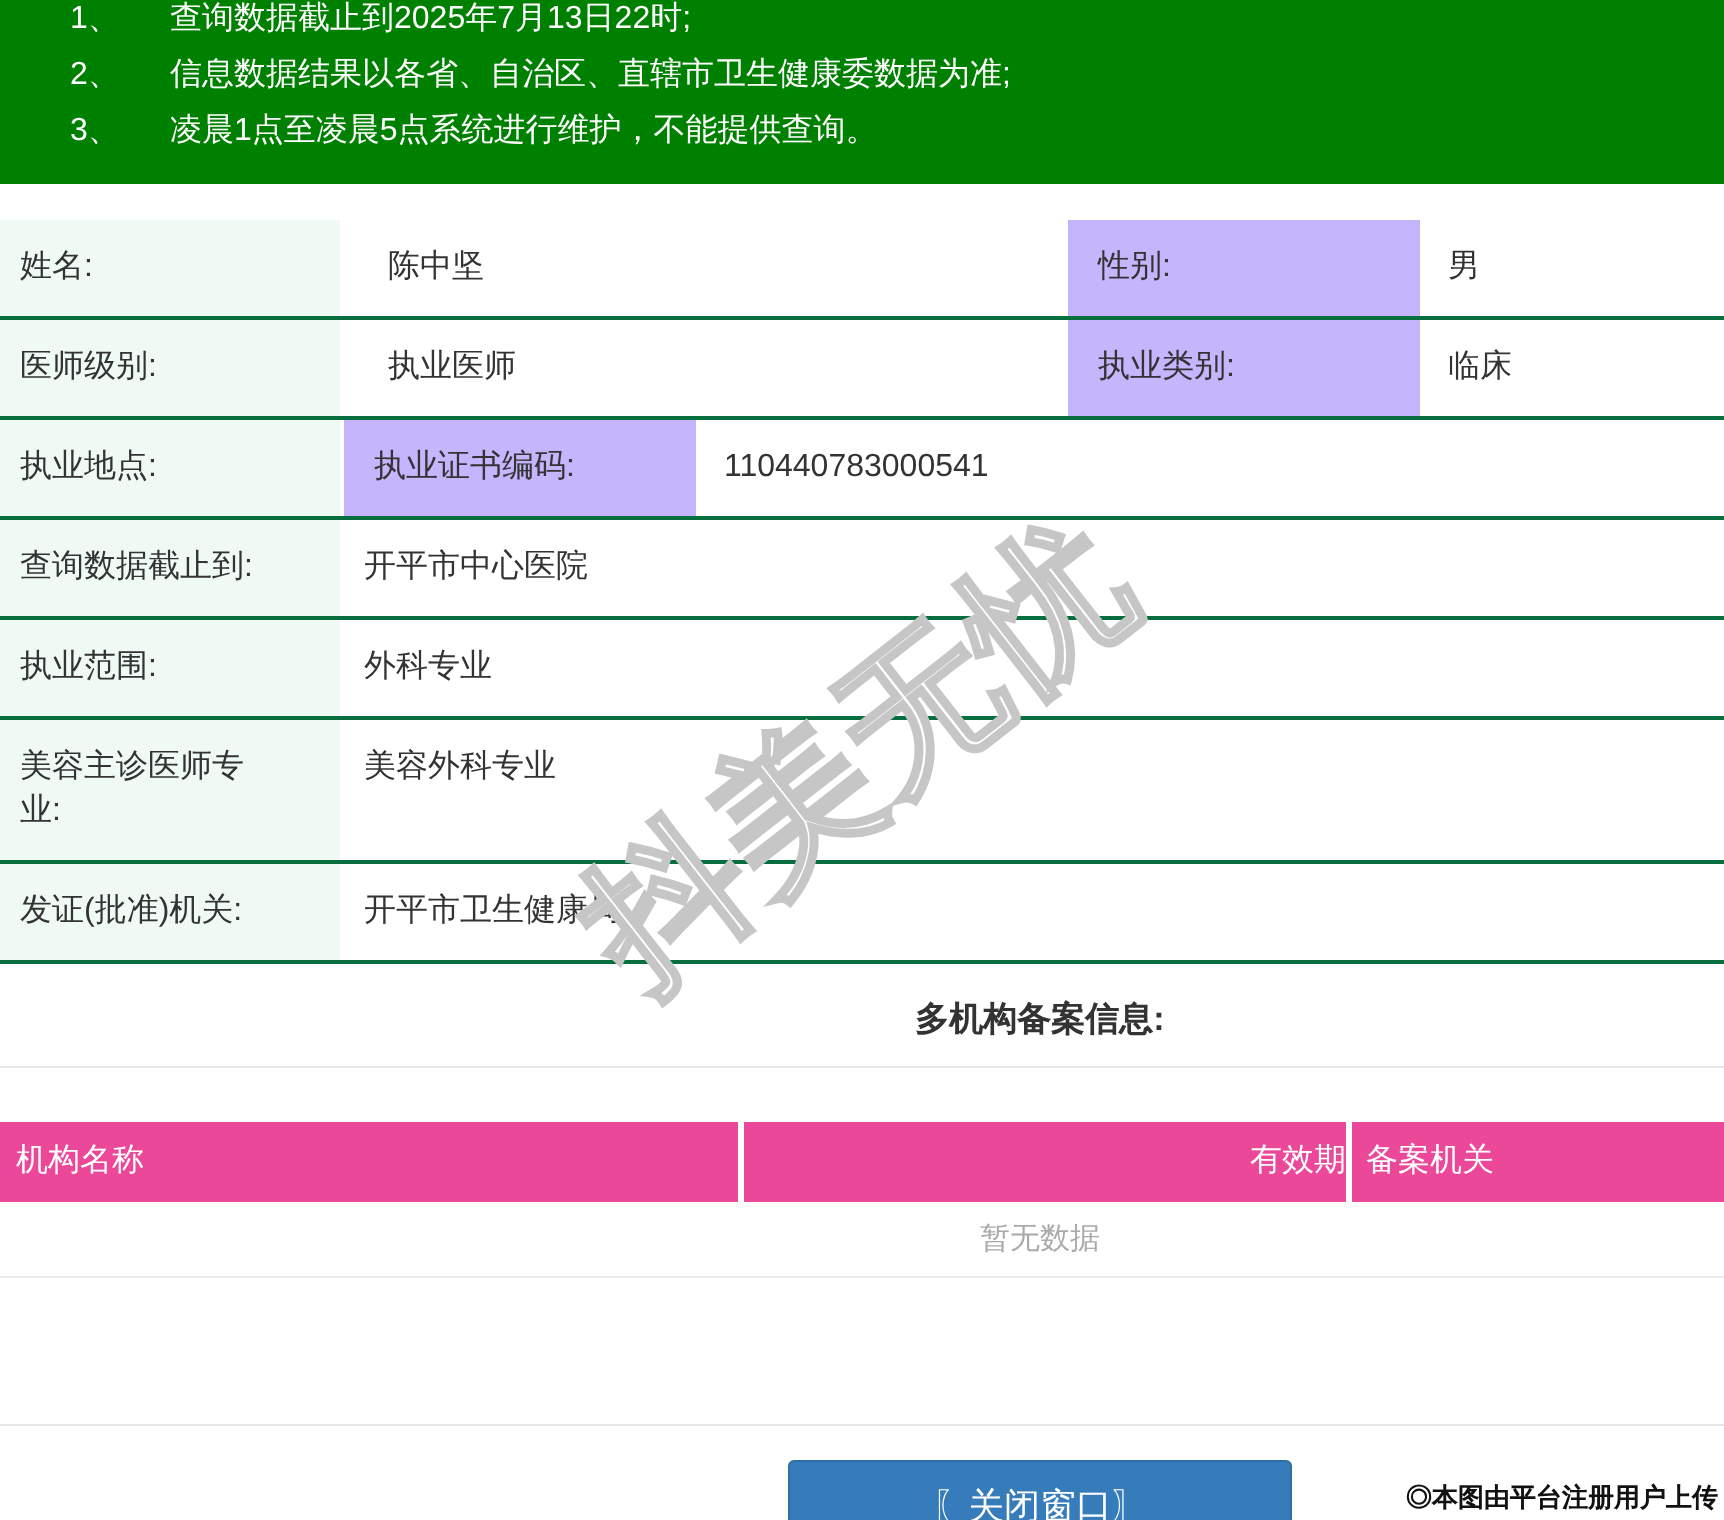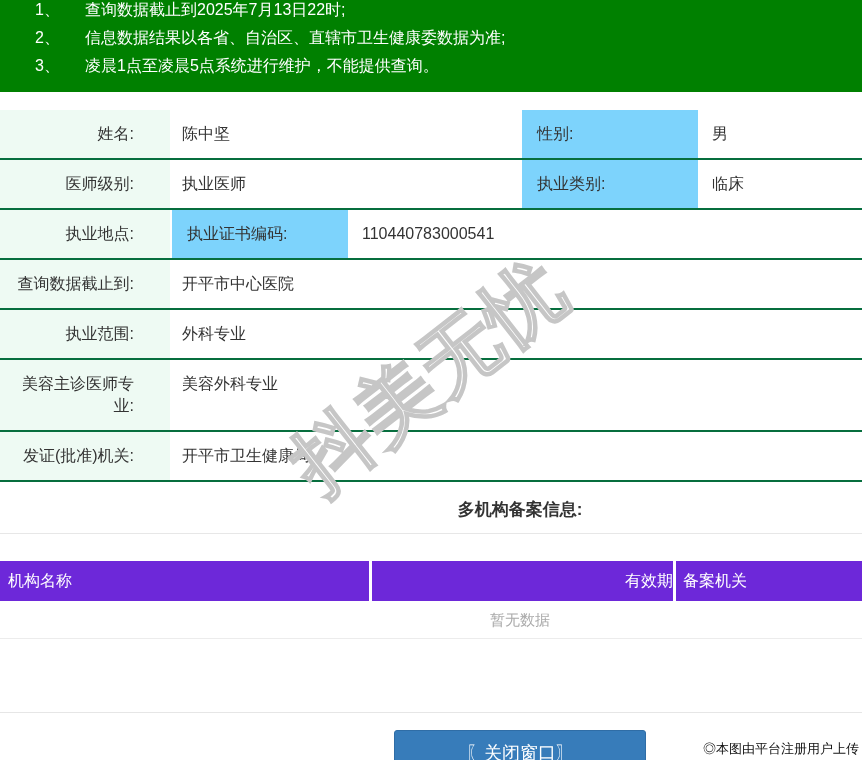--- a/index.html
+++ b/index.html
@@ -13,32 +13,32 @@
   .banner-inner { margin-top:-4px; }
   .b-num { display:inline-block; width:50px; }
   .b-line b { font-weight:normal; }
 
   
   .content { width:1040px; position:relative; }
 
   
   .info-table { margin-top:18px; font-size:16px; color:#333; }
   .i-row { display:flex; align-items:stretch; border-bottom:2px solid #076e3e; }
-  .i-label  { width:170px; background:#eefaf3; padding:13px 36px 13px 10px; line-height:22px;text-align:right; }
+  .i-label  { width:170px; background:#eefaf3; padding:13px 36px 13px 10px; line-height:22px; }
   .i-val    { flex:1; padding:13px 10px 13px 12px; line-height:22px; }
-  .i-val.fixed { flex:0 0 350px; }
-  .i-label2 { width:176px; margin-left:2px; background:#7dd3fc; padding:13px 10px 13px 15px; line-height:22px; }
+  .i-val.fixed { flex:0 0 350px;margin-left:12px; }
+  .i-label2 { width:176px; margin-left:2px; background:#c4b5fd; padding:13px 10px 13px 15px; line-height:22px; }
   .i-val2   { flex:1; padding:13px 10px 13px 14px; line-height:22px; }
 
   
   .section-title { margin-top:16px; text-align:center; font-weight:bold;
                    font-size:17px; color:#333; }
   .divider1 { margin-top:12px; border-bottom:1px solid #e7e7e7; }
   .rec-header { display:flex; margin-top:27px; }
-  .rec-cell { background:#6d28d9; color:#fff; height:40px; line-height:40px; font-size:16px; }
+  .rec-cell { background:#ec4899; color:#fff; height:40px; line-height:40px; font-size:16px; }
   .rec-c1 { width:369px; padding-left:8px; }
   .rec-c2 { width:301px; padding-left:10px; margin-left:3px;text-align:right; }
   .rec-c3 { flex:1; padding-left:7px; margin-left:3px; }
   .rec-empty { height:38px; line-height:38px; text-align:center; color:#aaa;
                font-size:15px; border-bottom:1px solid #ececec; }
 
   .spacer { height:73px; }
   .footer-divider { border-top:1px solid #e6e6e6; }
   .footer { padding-top:17px; display:flex; justify-content:center; }
   .close-btn { width:252px; height:46px; background:#377cba; color:#fff;
@@ -47,21 +47,21 @@
 
   
   .watermark { position:absolute; left:430px; top:378px;
                transform:translate(-50%,-50%) rotate(-38deg);
                font-size:78px; font-weight:bold; letter-spacing:2px;
                color:#fff; -webkit-text-stroke:2px #c6c6c6;
                white-space:nowrap; z-index:40; pointer-events:none; }
 
   
   .stamp { position:absolute; right:3px; bottom:2px; font-size:13px;
-           font-weight:normal; color:#111; z-index:50; }
+           font-weight:bold; color:#111; z-index:50; }
 </style>
 </head>
 <body>
 
 <div class="viewport">
 
   <div class="banner">
     <div class="banner-inner">
       <div class="b-line"><span class="b-num">1、</span><span>查询数据截止到</span><b>2025年7月13日22时</b><span>;</span></div>
       <div class="b-line"><span class="b-num">2、</span><span>信息数据结果以各省、自治区、直辖市卫生健康委数据为准;</span></div>

